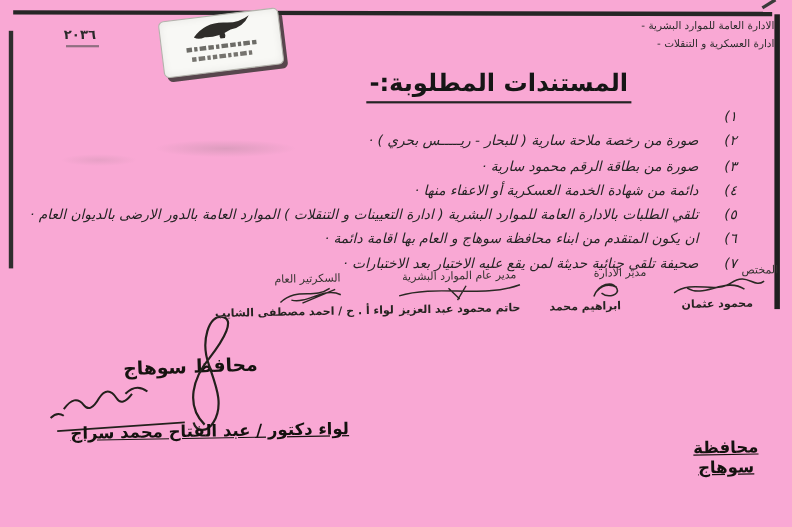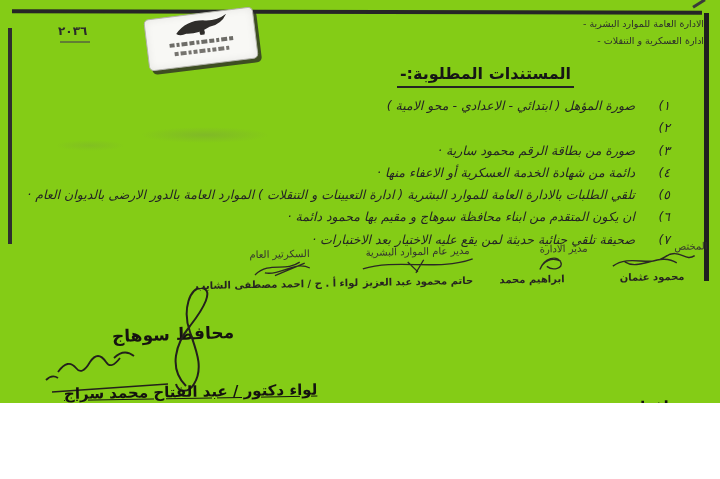--- a/index.html
+++ b/index.html
@@ -1,20 +1,20 @@
 <!DOCTYPE html>
 <html lang="ar"><head>
 <meta charset="utf-8">
 <style>
   * { margin:0; padding:0; box-sizing:border-box; }
   html,body { background:#ffffff; }
   body { font-family:"DejaVu Sans", sans-serif; }
   .page {
-    position:relative; width:720px; height:403px; overflow:hidden;
-    background:#84cc16; color:#222;
+    position:relative; width:720px; height:479px; overflow:hidden;
+    background:#f9a8d4; color:#222;
   }
   
   .border-top   { position:absolute; left:12px; top:10px; width:690px; height:4px; background:#262626; transform:rotate(.12deg); }
   .border-right { position:absolute; left:704px; top:13px; width:5px; height:268px; background:#1f1f1f; }
   .border-left  { position:absolute; left:8px;  top:28px; width:4px; height:216px; background:#2e2e2e; }
   .corner-mark  { position:absolute; left:692px; top:2px; width:14px; height:3px; background:#3a3a3a; transform:rotate(-32deg); }
 
   
   .serial { position:absolute; left:58px; top:24px; font-size:12px; font-weight:bold; letter-spacing:2px; color:#2a2a2a; }
   .serial-underline { position:absolute; left:60px; top:41px; width:30px; height:2px; background:#4a4a4a; opacity:.6; }
@@ -29,21 +29,21 @@
   .stamp svg { display:block; }
 
   
   .letterhead { position:absolute; right:16px; top:15px; width:152px; direction:rtl; }
   .gov-name { font-size:12.5px; font-weight:bold; text-decoration:underline; text-align:center; padding-left:26px; color:#1d1d1d; }
   .dept { font-size:9.5px; color:#2c2c2c; text-align:right; line-height:1.55; margin-top:2px; }
 
   
   .doc-title {
     position:absolute; right:146px; top:64px; direction:rtl;
-    font-size:16px; font-weight:bold; color:#161616;
+    font-size:22px; font-weight:bold; color:#161616;
     border-bottom:2.5px solid #242424; padding:0 3px 3px 3px;
   }
 
   
   .req-list { position:absolute; right:50px; top:97px; width:650px; direction:rtl; list-style:none; }
   .req-list li { display:flex; gap:13px; margin-bottom:5px; font-size:12.5px; font-style:italic; line-height:1.38; color:#242424; }
   .req-list .num { min-width:22px; flex:0 0 auto; }
 
   
   .sig-row { position:absolute; left:0; top:247px; width:720px; height:60px; transform:rotate(-1.1deg); }
@@ -93,40 +93,40 @@
     <div class="gov-name">محافظة سوهاج</div>
     <div class="dept">الادارة العامة للموارد البشرية -</div>
     <div class="dept">ادارة العسكرية و التنقلات -</div>
   </div>
 
   <div class="doc-title">المستندات المطلوبة:-</div>
 
   <ul class="req-list">
     <li>
       <span class="num">١)</span>
-      <span class="txt">صورة المؤهل ( ابتدائي - الاعدادي - محو الامية )</span>
     </li>
     <li>
       <span class="num">٢)</span>
+      <span class="txt">صورة من رخصة ملاحة سارية ( للبحار - ريـــــس بحري ) ·</span>
     </li>
     <li>
       <span class="num">٣)</span>
       <span class="txt">صورة من بطاقة الرقم محمود سارية ·</span>
     </li>
     <li>
       <span class="num">٤)</span>
       <span class="txt">دائمة من شهادة الخدمة العسكرية أو الاعفاء منها ·</span>
     </li>
     <li>
       <span class="num">٥)</span>
       <span class="txt">تلقي الطلبات بالادارة العامة للموارد البشرية ( ادارة التعيينات و التنقلات ) الموارد العامة بالدور الارضى بالديوان العام ·</span>
     </li>
     <li>
       <span class="num">٦)</span>
-      <span class="txt">ان يكون المتقدم من ابناء محافظة سوهاج و مقيم بها محمود دائمة ·</span>
+      <span class="txt">ان يكون المتقدم من ابناء محافظة سوهاج و العام بها اقامة دائمة ·</span>
     </li>
     <li>
       <span class="num">٧)</span>
       <span class="txt">صحيفة تلقي جنائية حديثة لمن يقع عليه الاختيار بعد الاختبارات ·</span>
     </li>
   </ul>
 
   <div class="sig-row">
 
     <div class="sig-col col-1">

